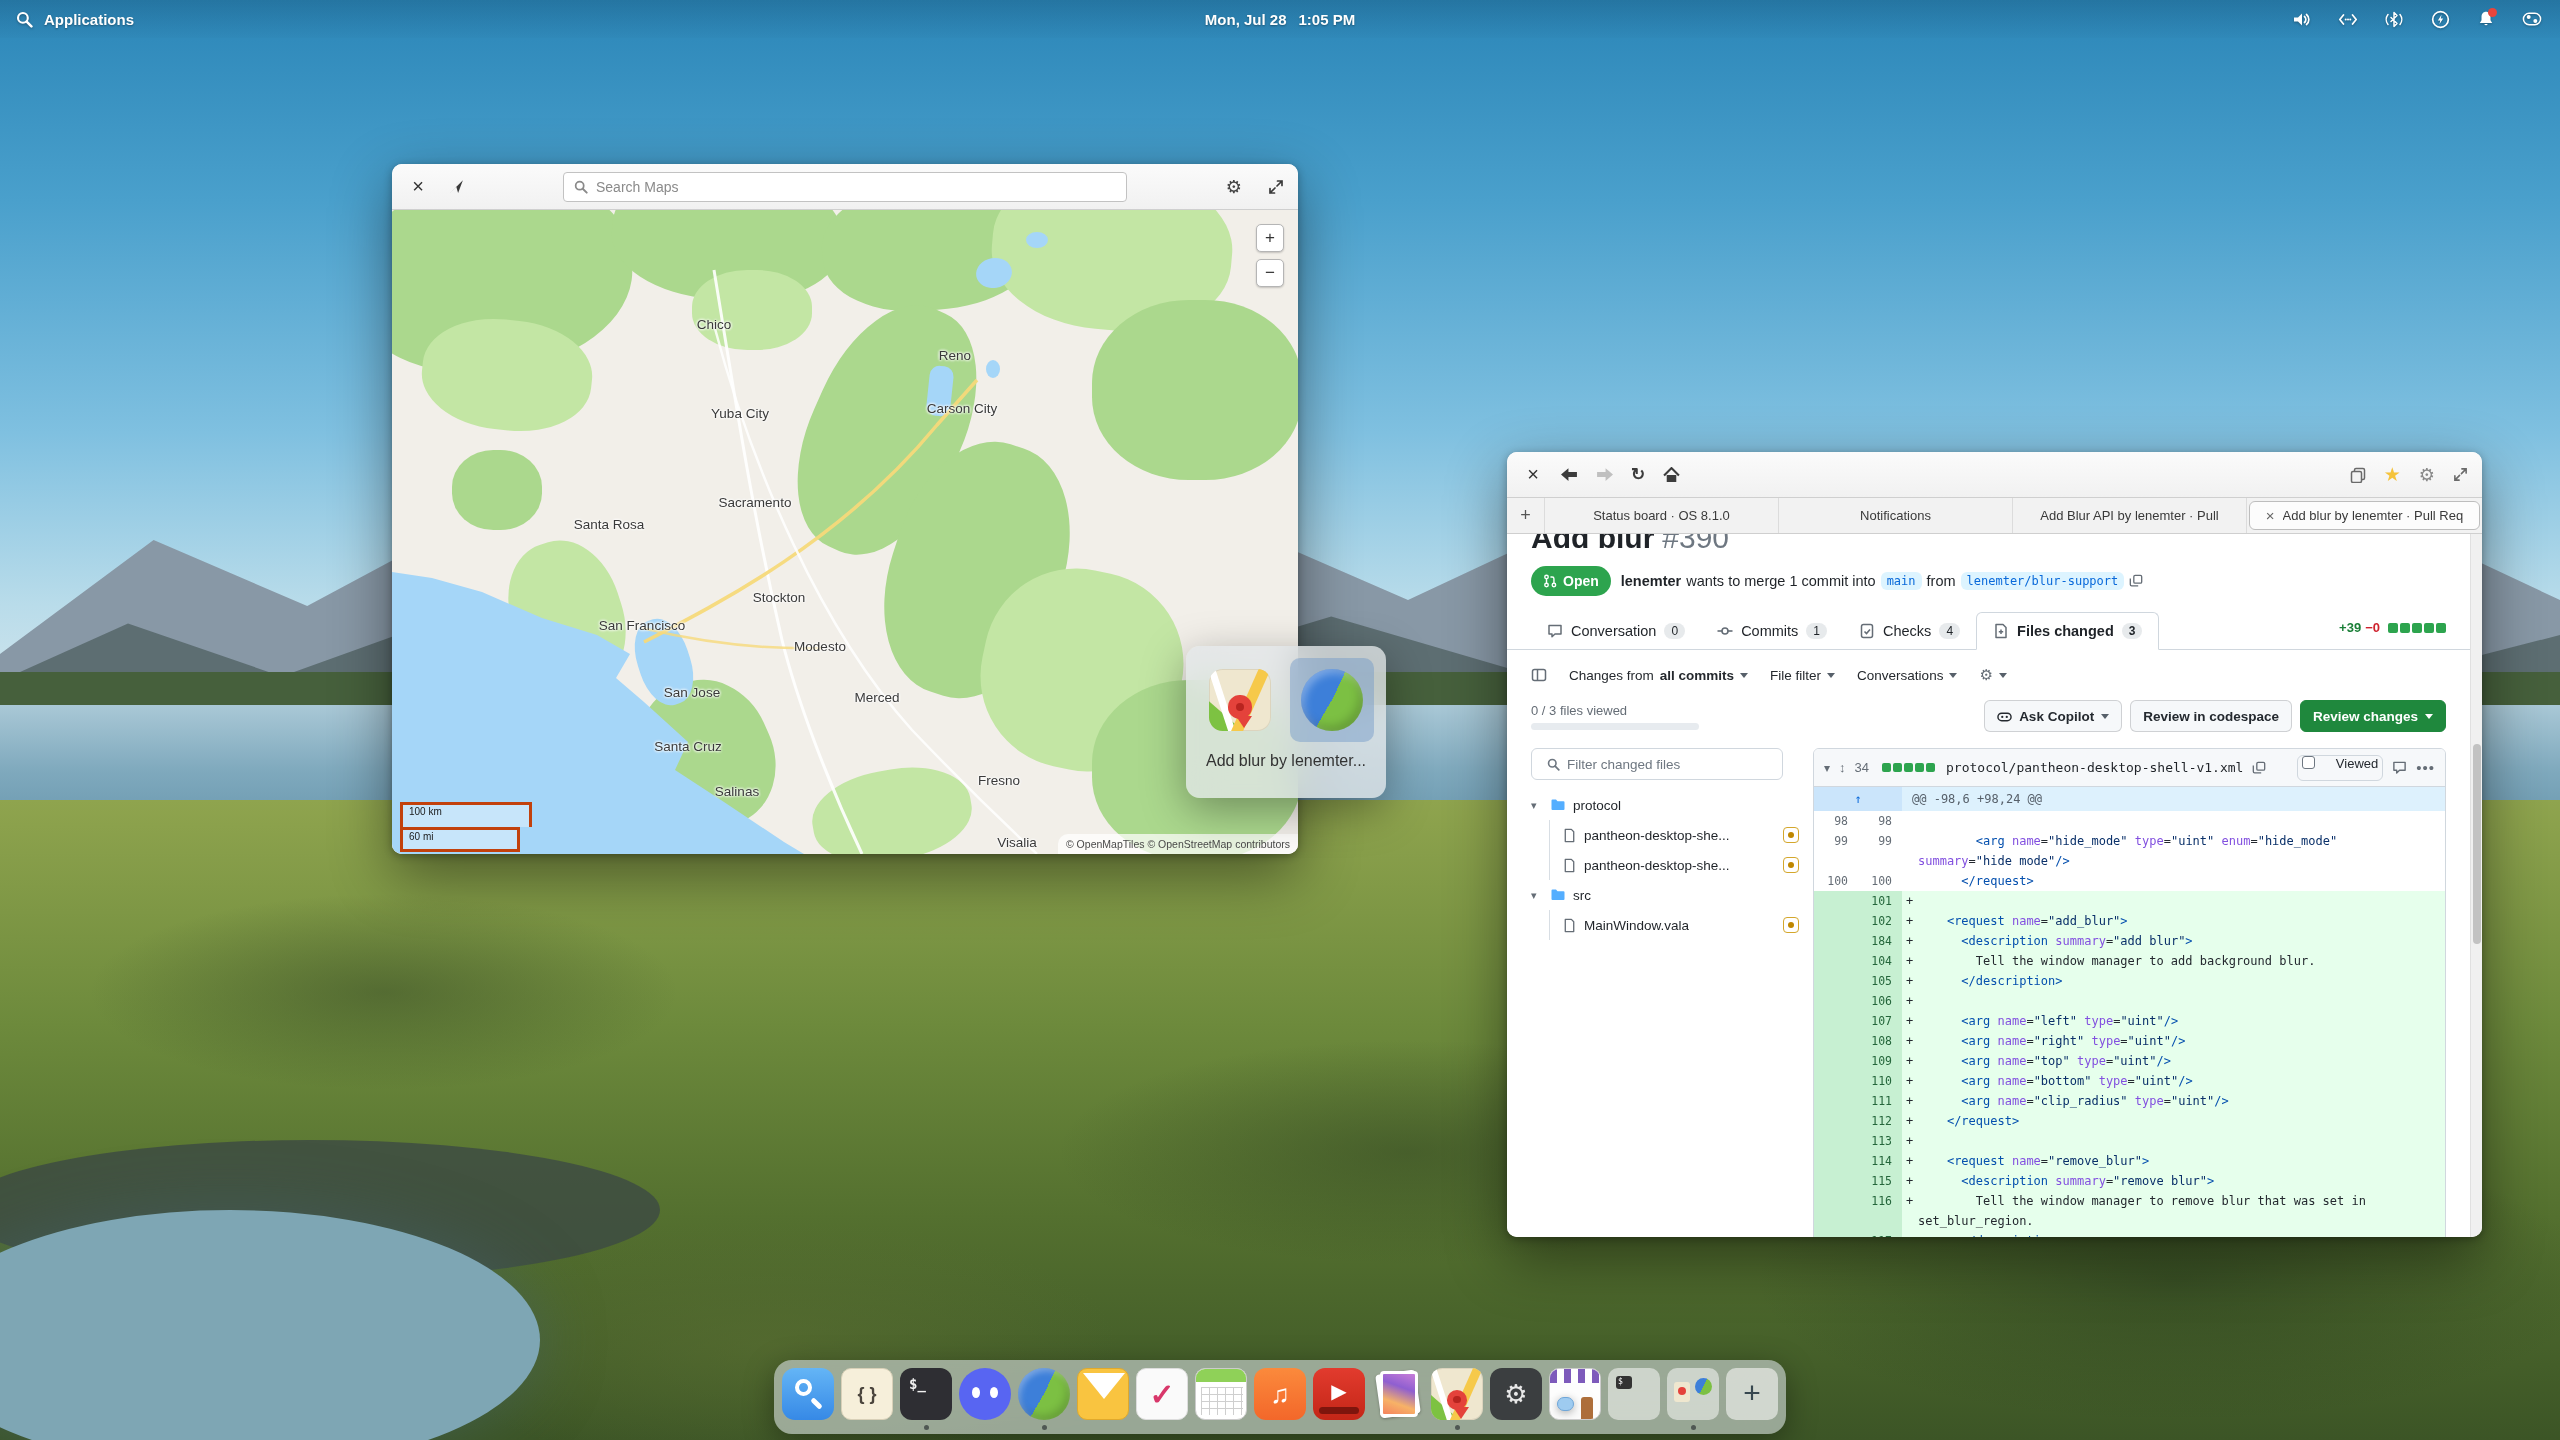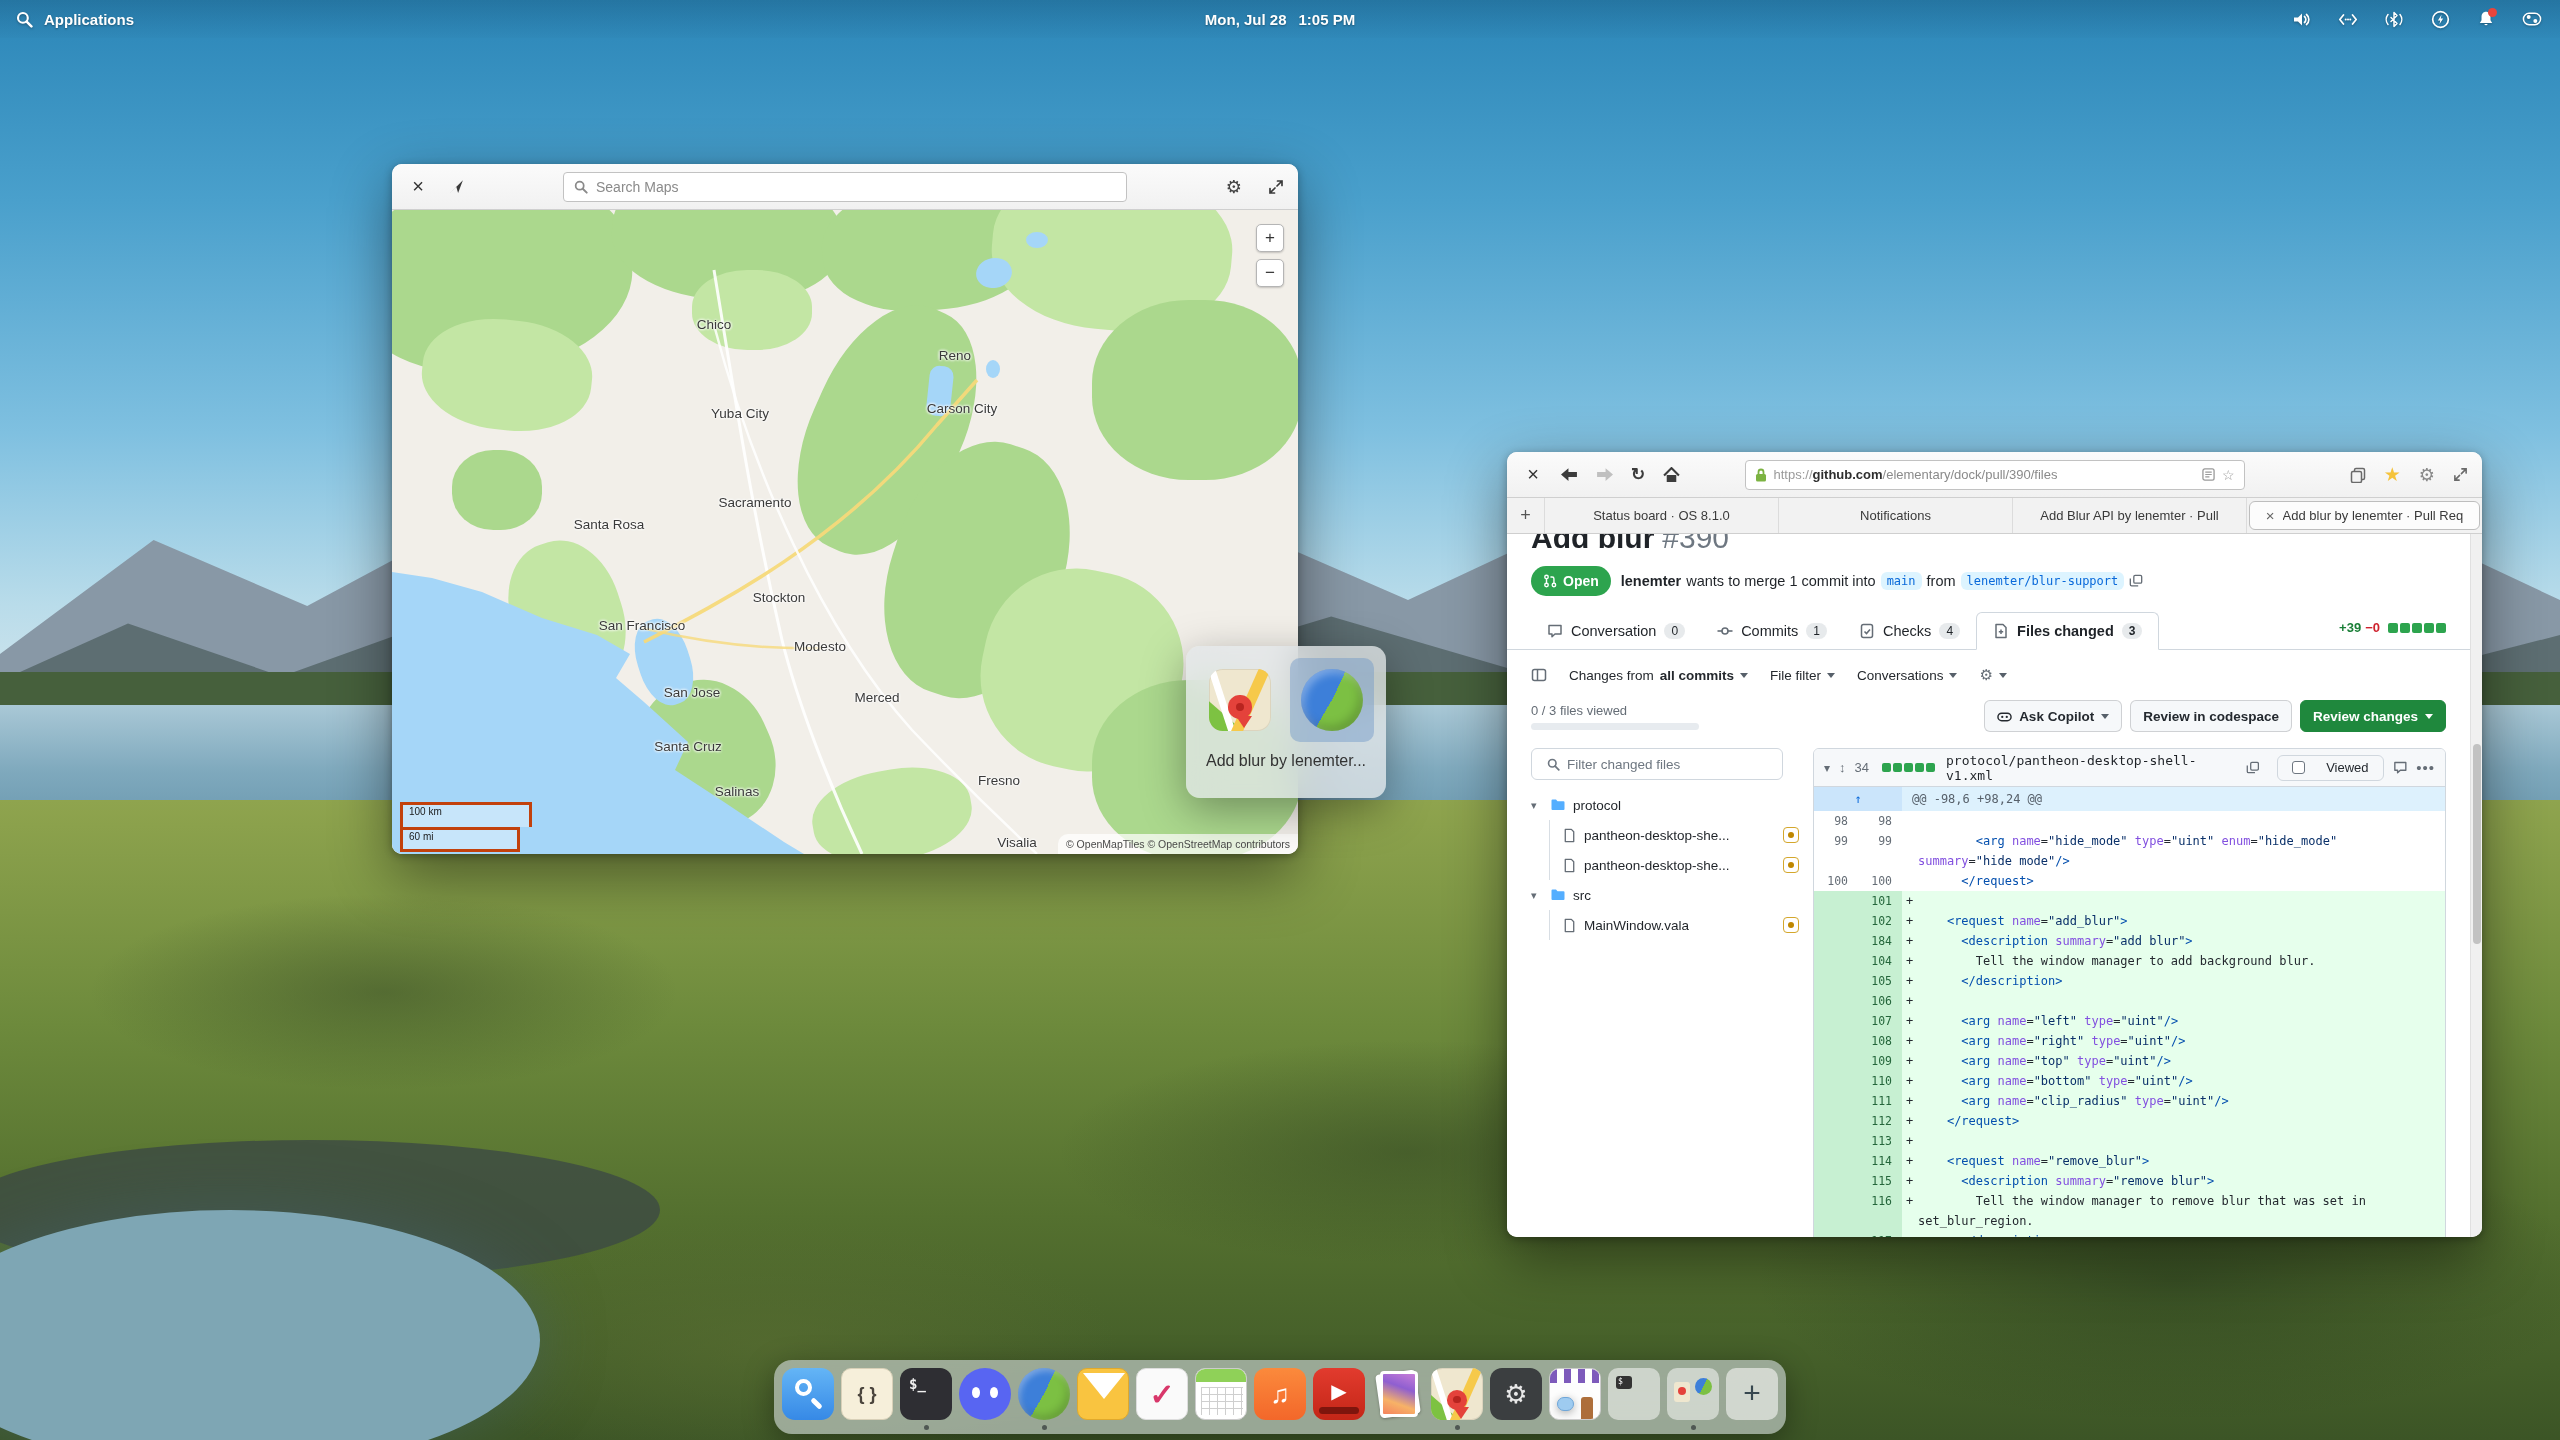--- a/index.html
+++ b/index.html
@@ -134,22 +134,22 @@
   .mod-badge{margin-left:auto;width:16px;height:16px;border:1.5px solid #d4a72c;border-radius:4px;position:relative;flex:none;}
   .mod-badge:before{content:"";position:absolute;left:50%;top:50%;width:6px;height:6px;margin:-3px 0 0 -3px;background:#bf8700;border-radius:50%;}
   
   .diff{flex:1;border:1px solid #d0d7de;border-radius:6px;overflow:hidden;background:#fff;}
   .dhead{height:38px;background:#f6f8fa;border-bottom:1px solid #d0d7de;display:flex;align-items:center;gap:9px;padding:0 10px;}
   .dhead .chev{color:#656d76;font-size:12px;}
   .dhead .updn{color:#656d76;font-size:13px;}
   .dhead .nch{color:#656d76;font-size:13px;}
   .dhead .fpath{font-family:"DejaVu Sans Mono",monospace;font-size:13px;color:#1f2328;margin-left:2px;}
   .dhead .sp{flex:1;}
-  .viewedbtn{height:26px;border:1px solid #d0d7de;border-radius:6px;background:#f6f8fa;display:inline-flex;align-items:center;
-    gap:21px;padding:0 14px;font-size:13px;color:#24292f;}
+  .viewedbtn{height:26px;border:1px solid #d0d7de;border-radius:6px;background:#f6f8fa;display:inline-flex;align-items:flex-start;
+    gap:21px;padding:0 4px;font-size:13px;color:#24292f;}
   .cbox{width:13px;height:13px;border:1px solid #6e7781;border-radius:3px;background:#fff;}
   .kebab{color:#656d76;font-size:15px;letter-spacing:1px;}
   .drows{font-family:"DejaVu Sans Mono",monospace;font-size:12px;}
   .drow{display:flex;line-height:20px;}
   .c-old,.c-new{width:44px;flex:none;text-align:right;padding-right:10px;color:#656d76;font-size:11.5px;}
   .c-code{flex:1;white-space:pre-wrap;word-break:break-word;padding-right:64px;color:#24292f;display:flex;}
   .c-code .mk{width:16px;flex:none;padding-left:4px;}
   .c-code .cd{flex:1;white-space:pre-wrap;}
   .drow.hunk{background:#ddf1fd;line-height:24px;}
   .drow.hunk .gut{width:88px;flex:none;background:#cbe5fb;text-align:center;color:#0969da;font-size:12px;}
@@ -411,35 +411,20 @@
           </svg>
       </span>
       <span class="iconbtn" style="font-size:17px;color:#3c3c3c;font-weight:bold;">↻</span>
       <span class="iconbtn">
         <svg width="17" height="16" viewBox="0 0 16 15">
             <path d="M1 8 L8 1 L15 8" fill="none" stroke="#3c3c3c" stroke-width="2"></path>
             <path d="M3.5 7.5 V14 H12.5 V7.5" fill="#3c3c3c"></path>
           </svg>
       </span>
     </div>
-    <div class="urlbar">
-      <svg width="12" height="14" viewBox="0 0 12 14">
-          <rect x="1" y="6" width="10" height="7.5" rx="1.5" fill="#7cb342"></rect>
-          <path d="M3.5 6 V4 a2.5 2.5 0 0 1 5 0 V6" fill="none" stroke="#7cb342" stroke-width="1.8"></path>
-        </svg>
-      <span><span class="scheme">https://</span><span class="host">github.com</span><span class="path">/elementary/dock/pull/390/files</span></span>
-      <span class="spacer"></span>
-      <svg width="13" height="13" viewBox="0 0 14 14">
-          <rect x="1" y="1" width="12" height="12" rx="2" fill="none" stroke="#9a9a9a" stroke-width="1.4"></rect>
-          <line x1="3.5" y1="4.5" x2="10.5" y2="4.5" stroke="#9a9a9a" stroke-width="1.2"></line>
-          <line x1="3.5" y1="7" x2="10.5" y2="7" stroke="#9a9a9a" stroke-width="1.2"></line>
-          <line x1="3.5" y1="9.5" x2="8" y2="9.5" stroke="#9a9a9a" stroke-width="1.2"></line>
-        </svg>
-      <span style="color:#9a9a9a;font-size:14px;">☆</span>
-    </div>
     <div class="bwicons" style="margin-left:auto;">
       <span class="iconbtn">
         <svg width="16" height="16" viewBox="0 0 16 16">
             <rect x="4.5" y="1.5" width="10" height="11" rx="1.5" fill="none" stroke="#6a6a6a" stroke-width="1.5"></rect>
             <rect x="1.5" y="4.5" width="10" height="11" rx="1.5" fill="#f4f4f4" stroke="#6a6a6a" stroke-width="1.5"></rect>
           </svg>
       </span>
       <span class="iconbtn" style="color:#f5c33b;font-size:19px;">★</span>
       <span class="iconbtn" style="font-size:18px;color:#8a8a8a;">⚙</span>
       <span class="iconbtn">

